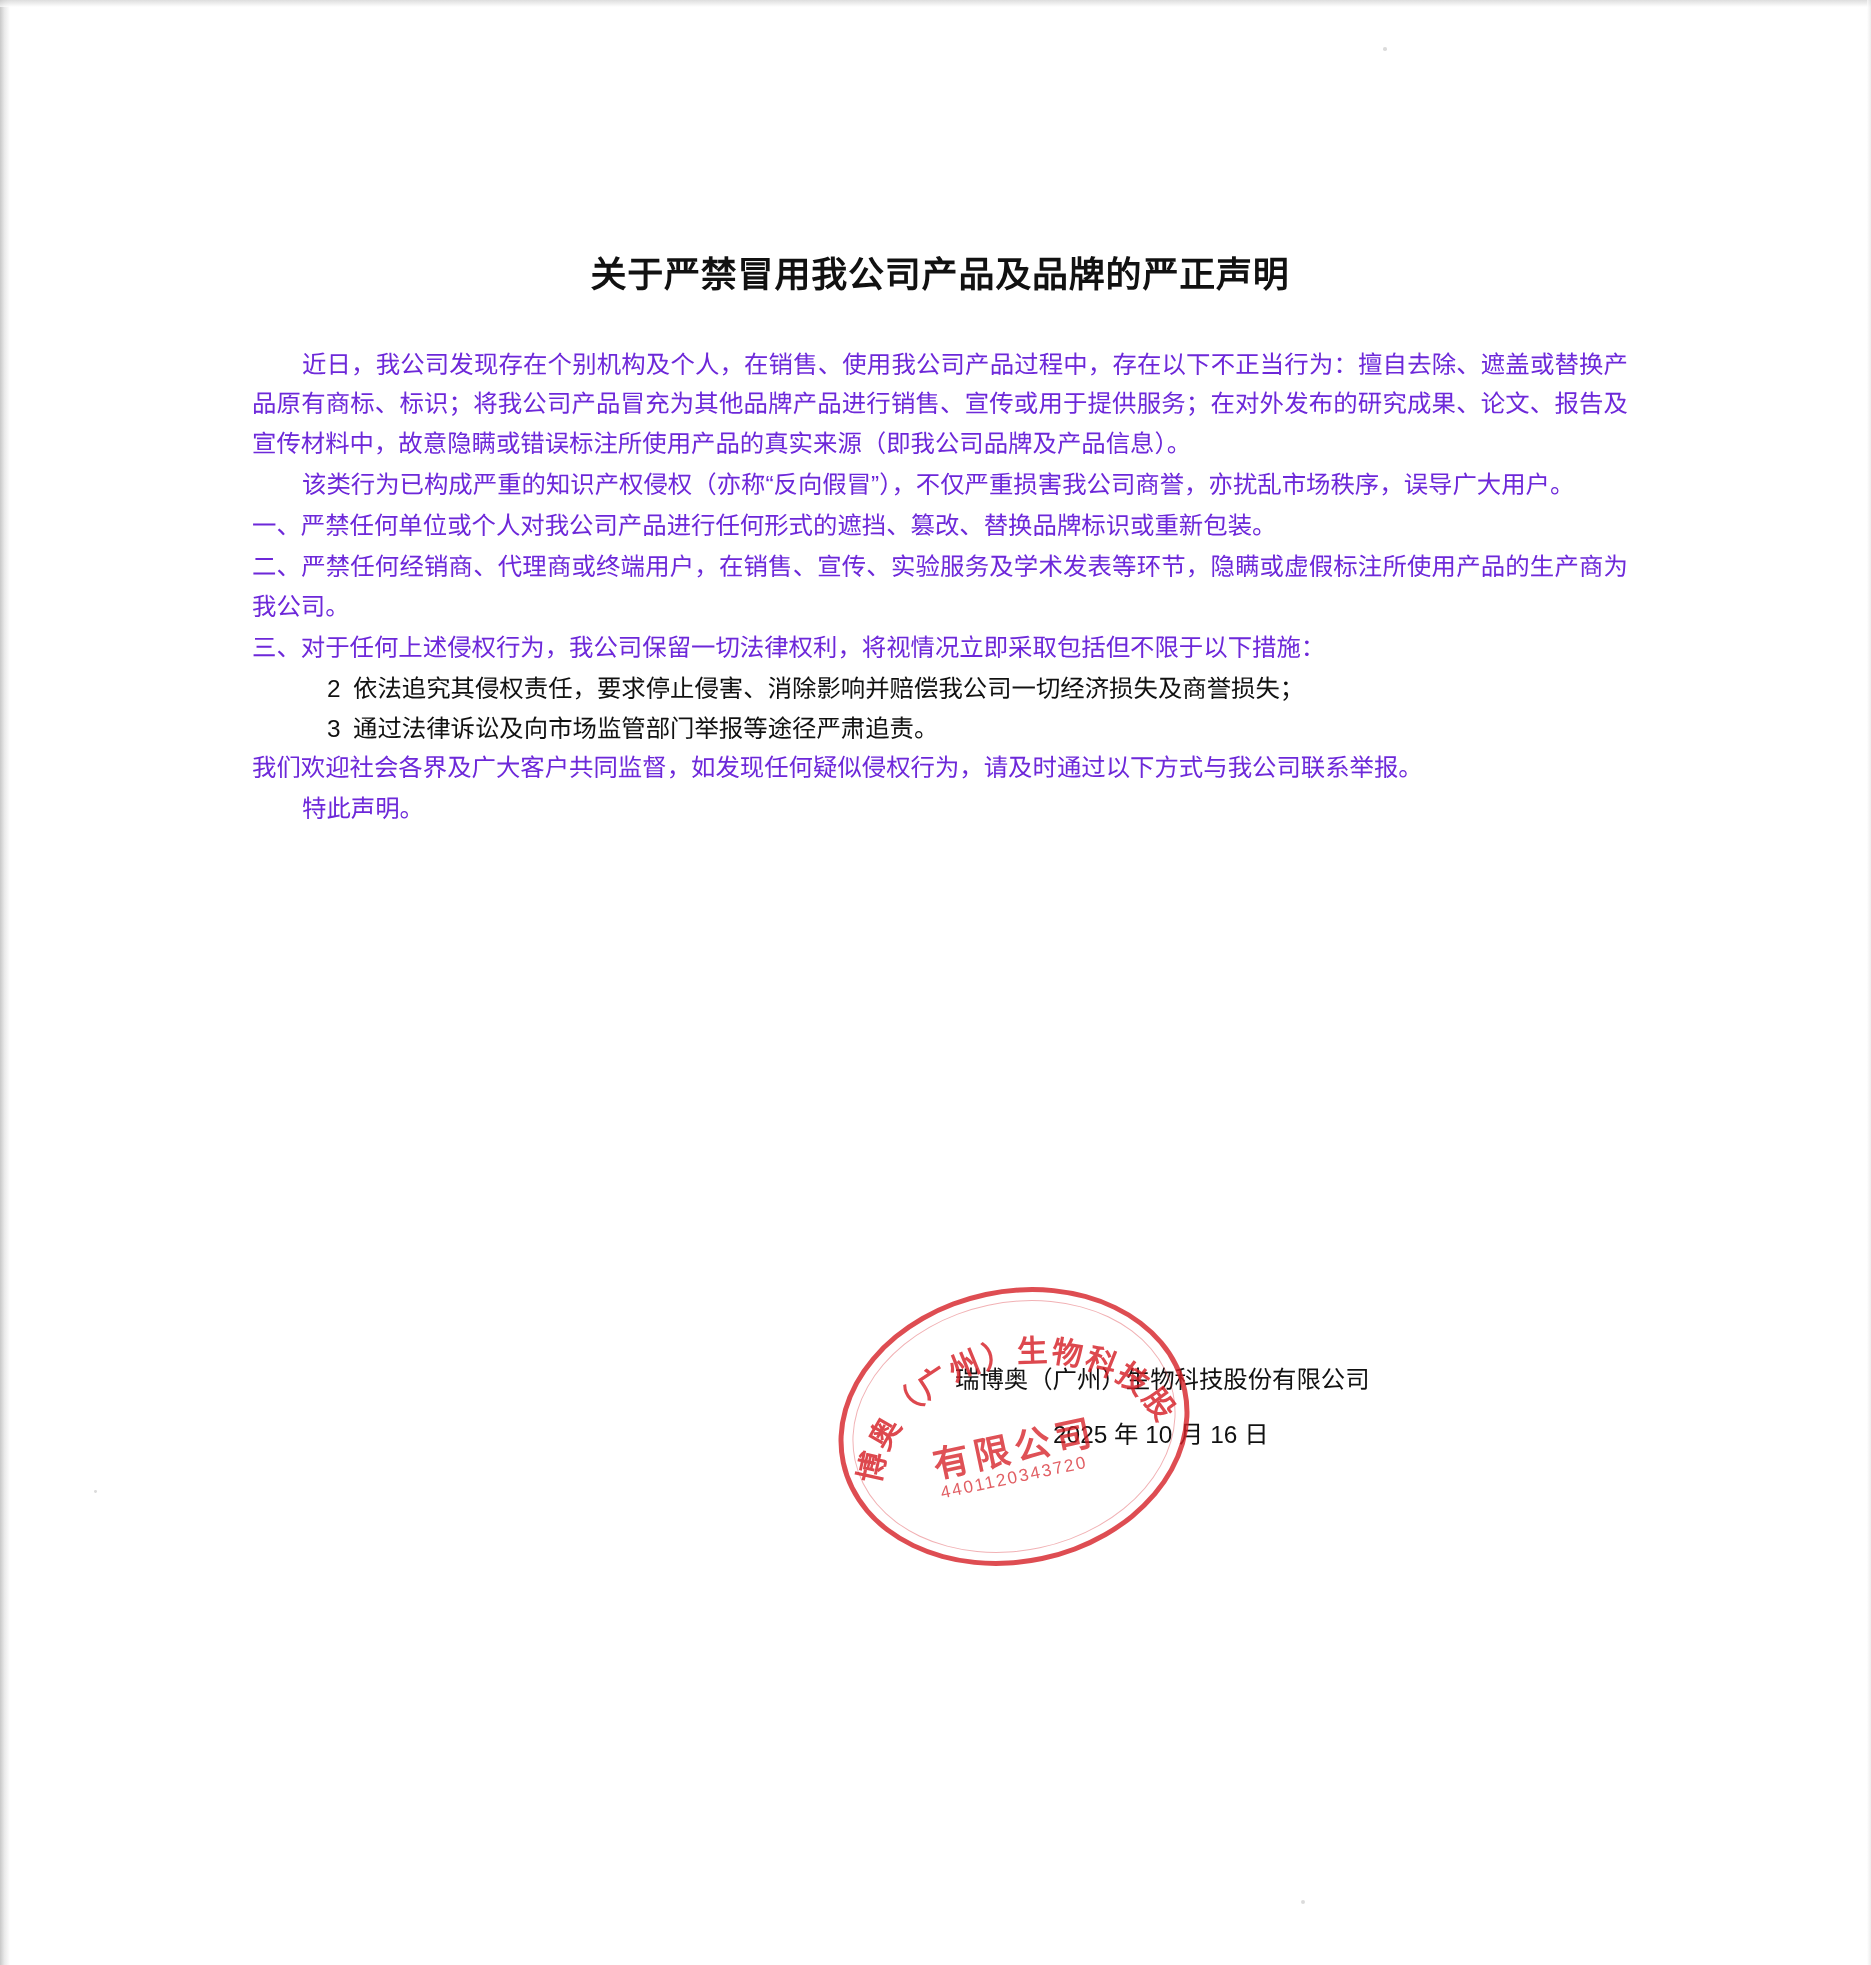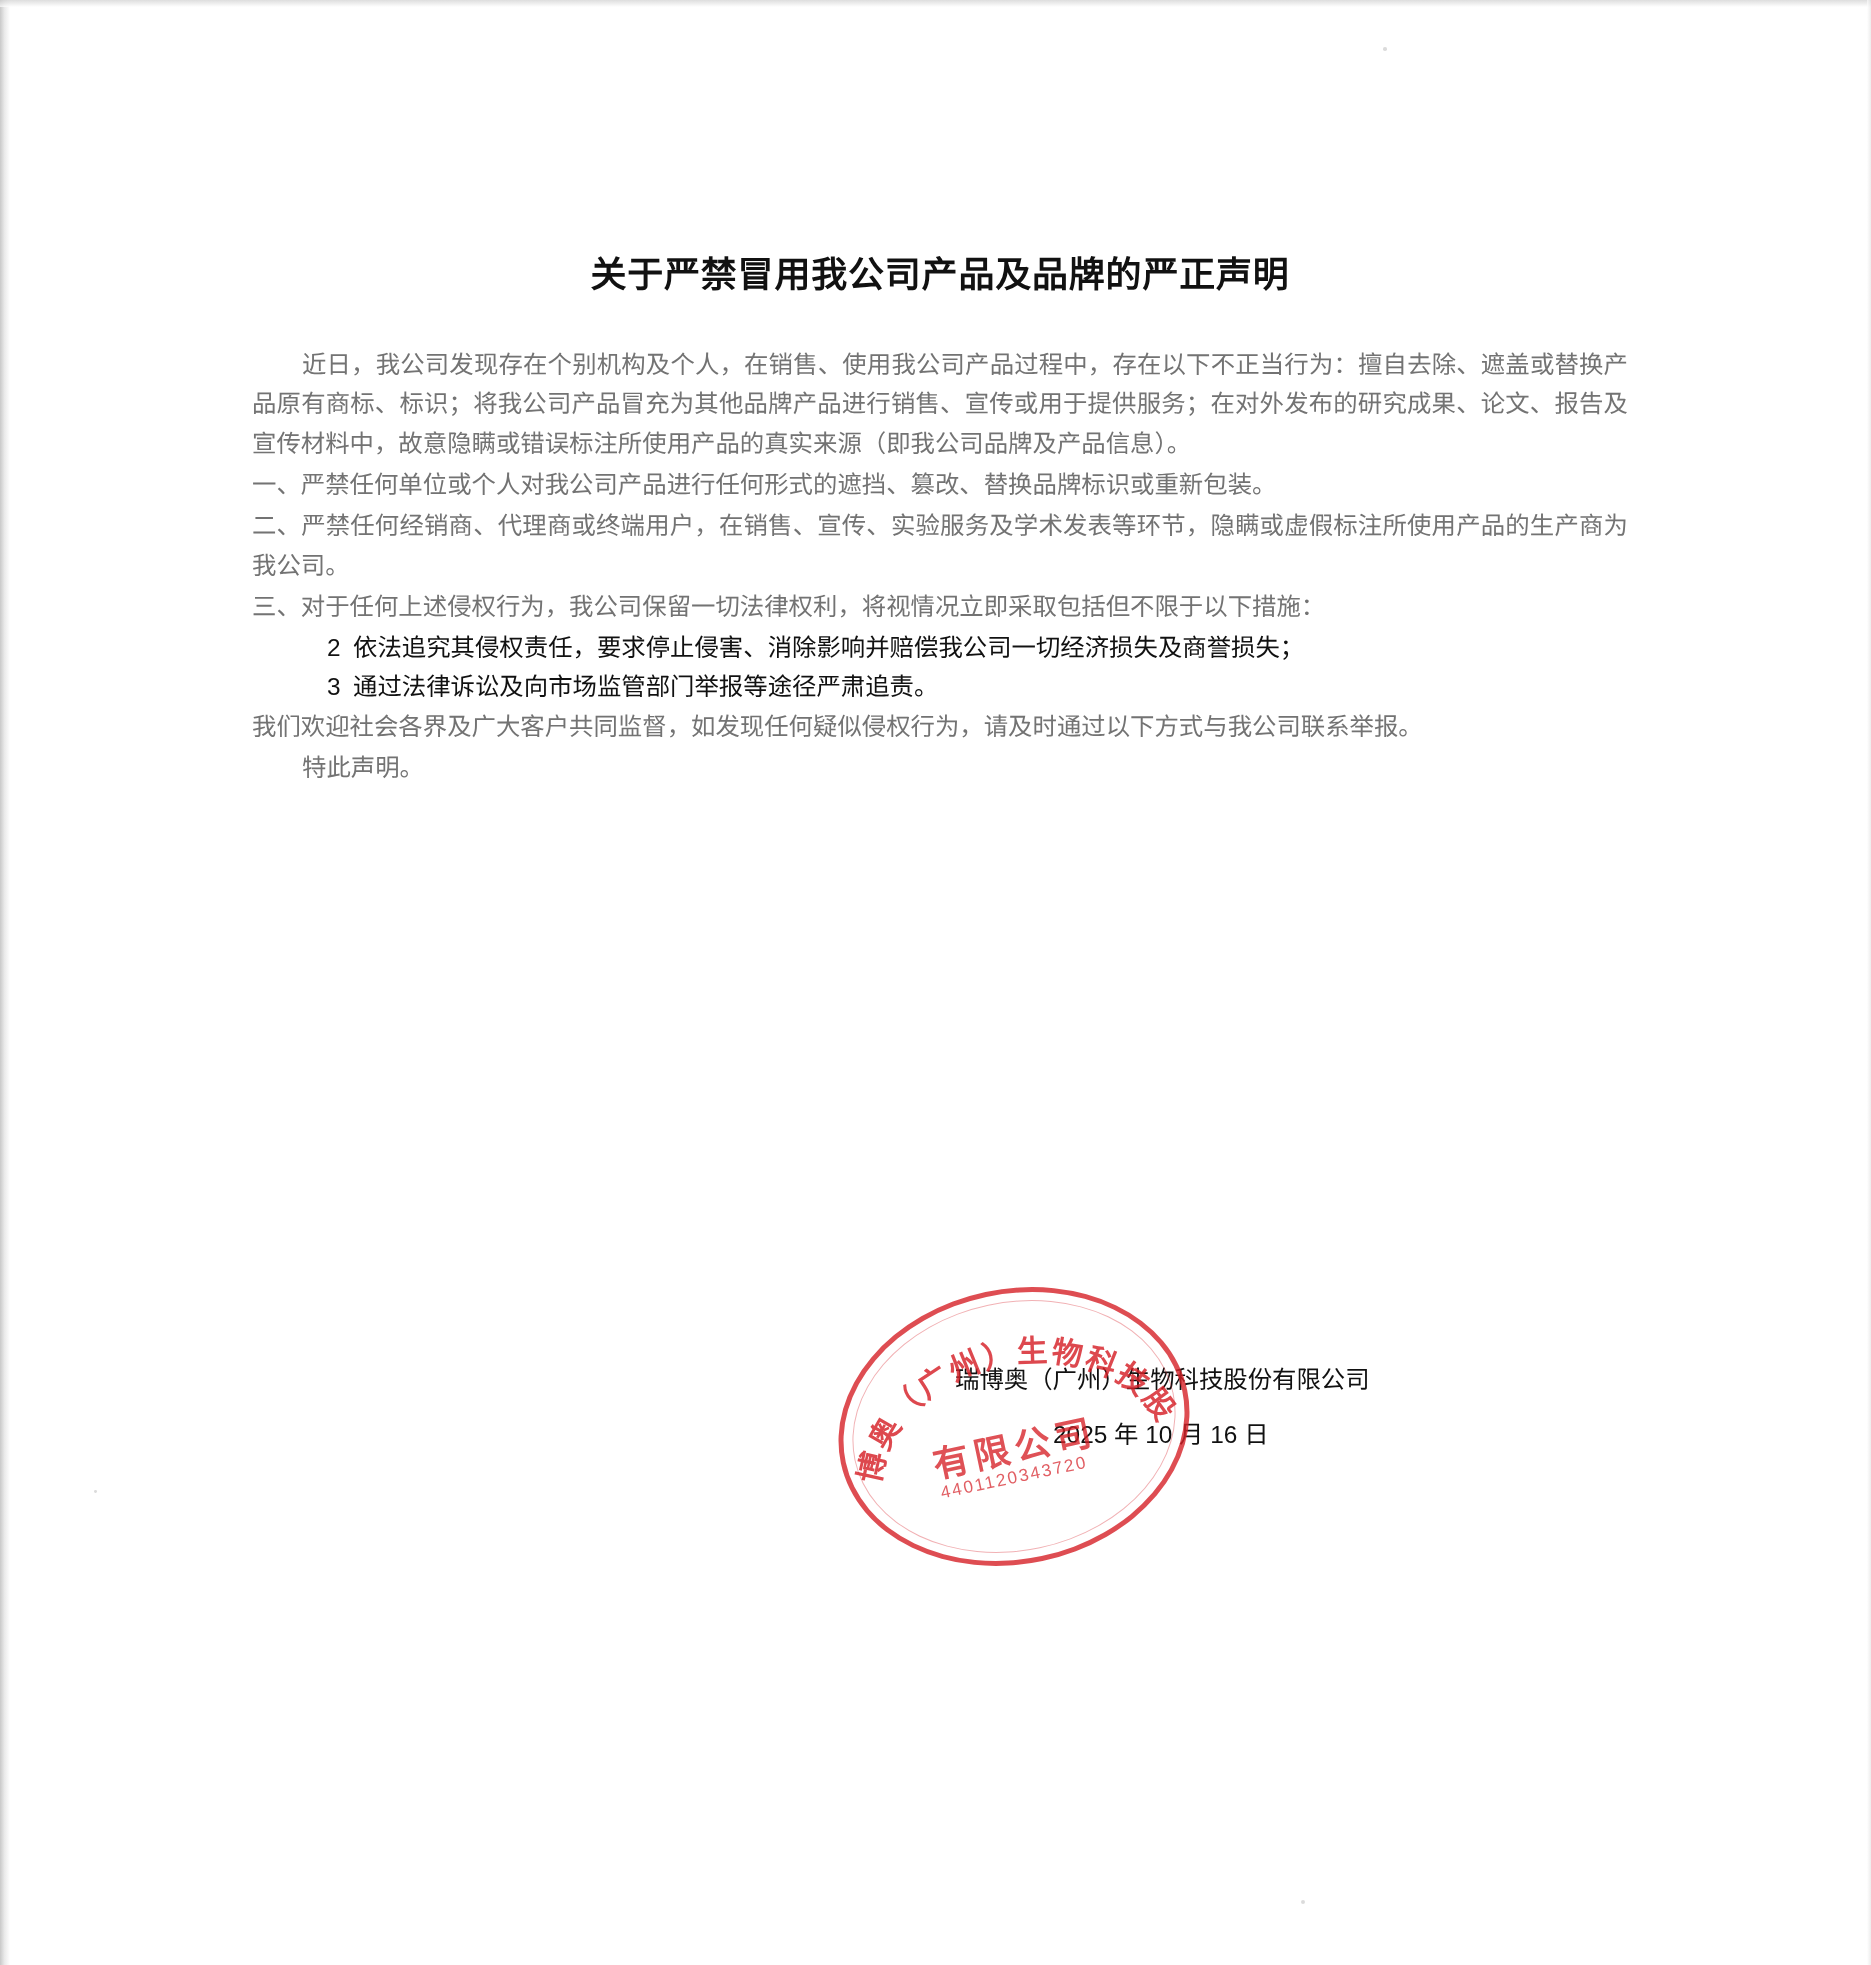--- a/index.html
+++ b/index.html
@@ -60,21 +60,21 @@
     text-align: center;
     letter-spacing: 0.8px;
     color: #111;
     margin: 0 0 46px 0;
     line-height: 1.3;
   }
 
   .para {
     font-size: 24.4px;
     line-height: 1.62;
-    color: #737373;
+    color: #6d28d9;
     margin: 0 0 1.6px 0;
     text-align: justify;
     text-justify: inter-ideograph;
   }
   .indent {
     text-indent: 50px;
   }
   .hang {
     padding-left: 0;
   }
@@ -193,20 +193,21 @@
   <div class="speck" style="left:1383px; top:47px; width:3.5px; height:3.5px;"></div>
   <div class="speck" style="left:1301px; top:1900px; width:4.3px; height:4.3px;"></div>
 
   <div class="speck" style="left:94px; top:1490px; width:2.8px; height:2.8px;"></div>
 
   <div class="content">
 
     <h1 class="doc-title">关于严禁冒用我公司产品及品牌的严正声明</h1>
 
     <p class="para indent">近日，我公司发现存在个别机构及个人，在销售、使用我公司产品过程中，存在以下不正当行为：擅自去除、遮盖或替换产品原有商标、标识；将我公司产品冒充为其他品牌产品进行销售、宣传或用于提供服务；在对外发布的研究成果、论文、报告及宣传材料中，故意隐瞒或错误标注所使用产品的真实来源（即我公司品牌及产品信息）。</p>
+    <p class="para indent">该类行为已构成严重的知识产权侵权（亦称“反向假冒”），不仅严重损害我公司商誉，亦扰乱市场秩序，误导广大用户。</p>
 
     <p class="para hang">一、严禁任何单位或个人对我公司产品进行任何形式的遮挡、篡改、替换品牌标识或重新包装。</p>
     <p class="para hang">二、严禁任何经销商、代理商或终端用户，在销售、宣传、实验服务及学术发表等环节，隐瞒或虚假标注所使用产品的生产商为我公司。</p>
     <p class="para hang">三、对于任何上述侵权行为，我公司保留一切法律权利，将视情况立即采取包括但不限于以下措施：</p>
 
     <p class="list-item">
       <span class="list-num">2</span><span>依法追究其侵权责任，要求停止侵害、消除影响并赔偿我公司一切经济损失及商誉损失；</span>
     </p>
     <p class="list-item">
       <span class="list-num">3</span><span>通过法律诉讼及向市场监管部门举报等途径严肃追责。</span>

